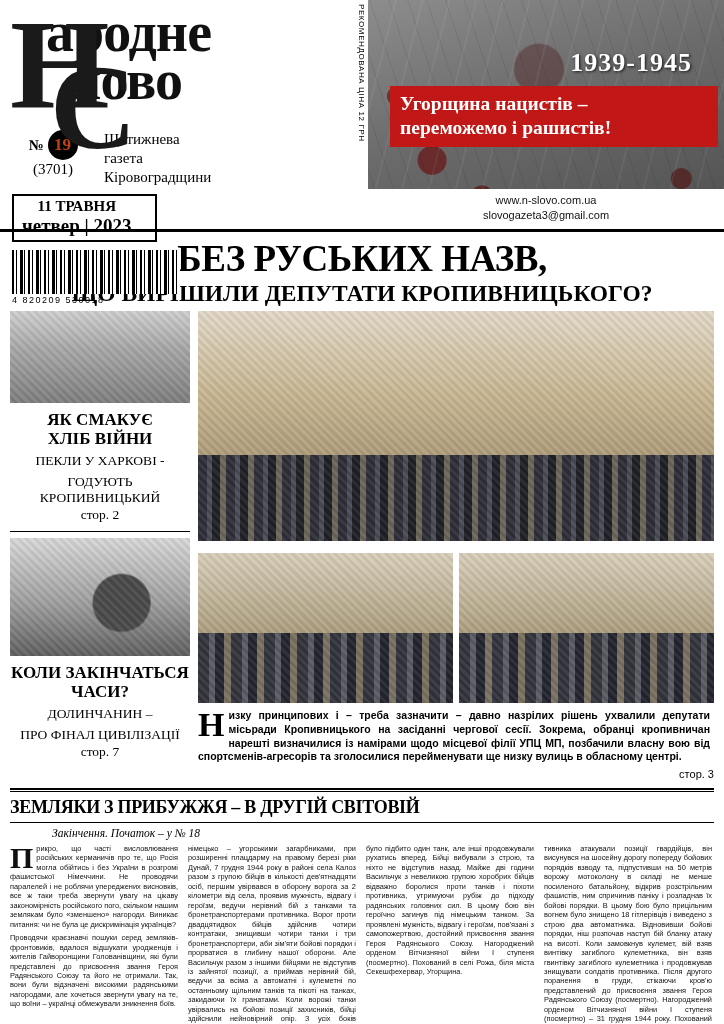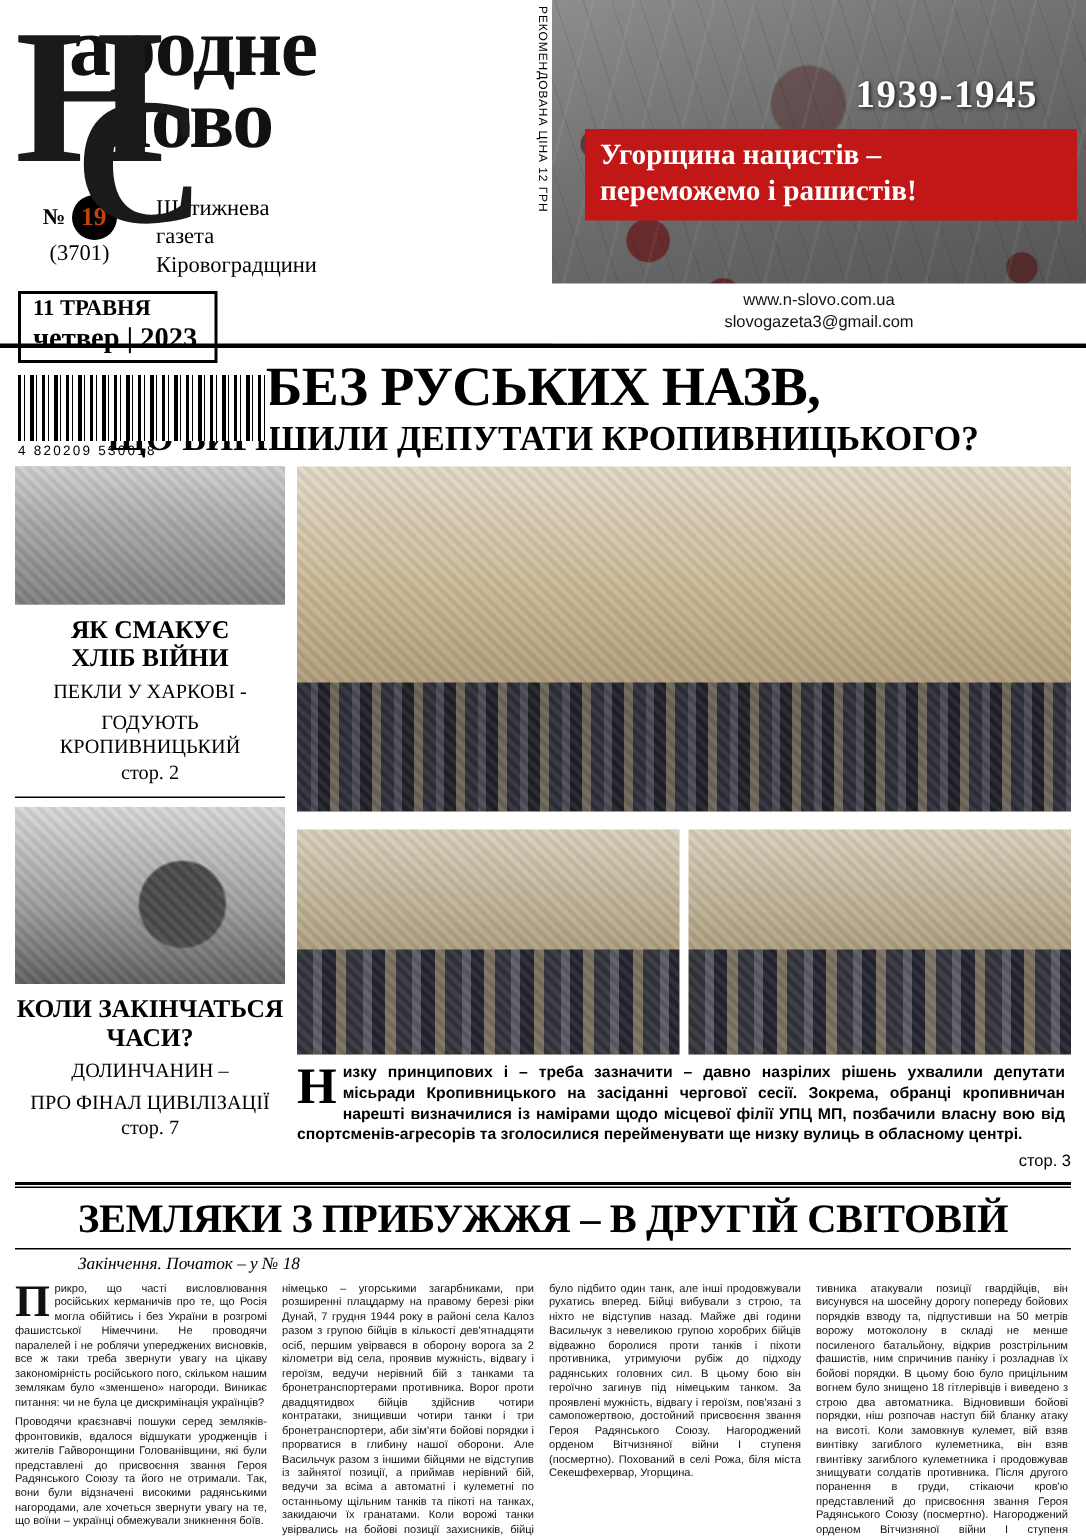--- a/index.html
+++ b/index.html
@@ -101,21 +101,22 @@
     margin-top: 1px;
   }
   .weekly-txt {
     font-size: 15px;
     line-height: 1.28;
     padding-top: 4px;
   }
   .date-box {
     border: 2px solid #000;
     display: inline-block;
-    padding: 2px 12px 3px 8px;
+    padding: 2px 24px 3px 8px;
+    text-align: center;
     margin-top: 6px;
     margin-left: 2px;
   }
   .date-line1 { font-size: 15px; font-weight: bold; }
   .date-line2 { font-size: 19px; font-weight: bold; }
 
   .barcode {
     margin-top: 8px;
     margin-left: 2px;
     width: 168px;
@@ -342,23 +343,23 @@
   }
 
   
   .rule-double {
     border-top: 2px solid #000;
     border-bottom: 1px solid #000;
     height: 4px;
     margin: 8px 10px 0 10px;
   }
   .h-war {
-    text-align: center;
-    font-weight: bold;
-    font-size: 27px;
+    text-align: left;
+    font-weight: bold;
+    font-size: 18px;
     padding: 5px 10px 4px 10px;
     letter-spacing: -0.3px;
   }
   .rule-under {
     border-top: 1px solid #000;
     margin: 0 10px;
   }
   .contin {
     font-size: 11.5px;
     font-style: italic;

